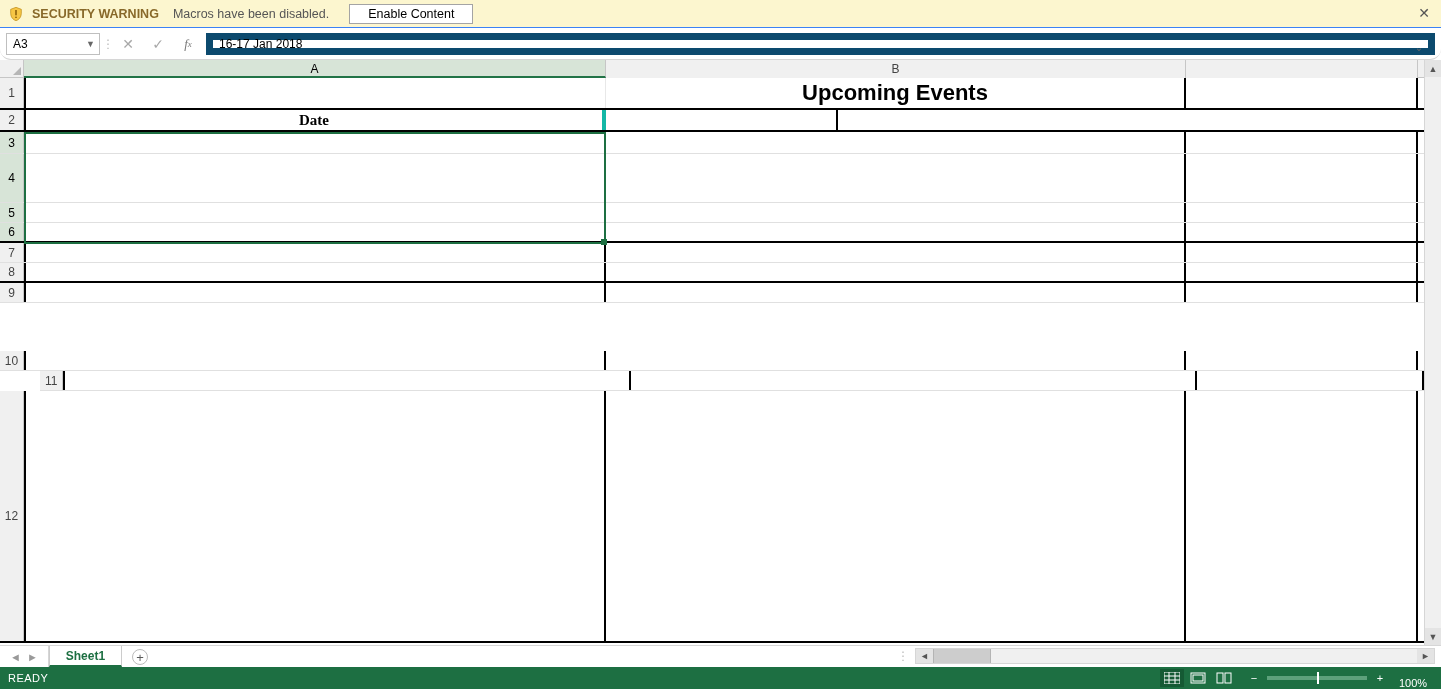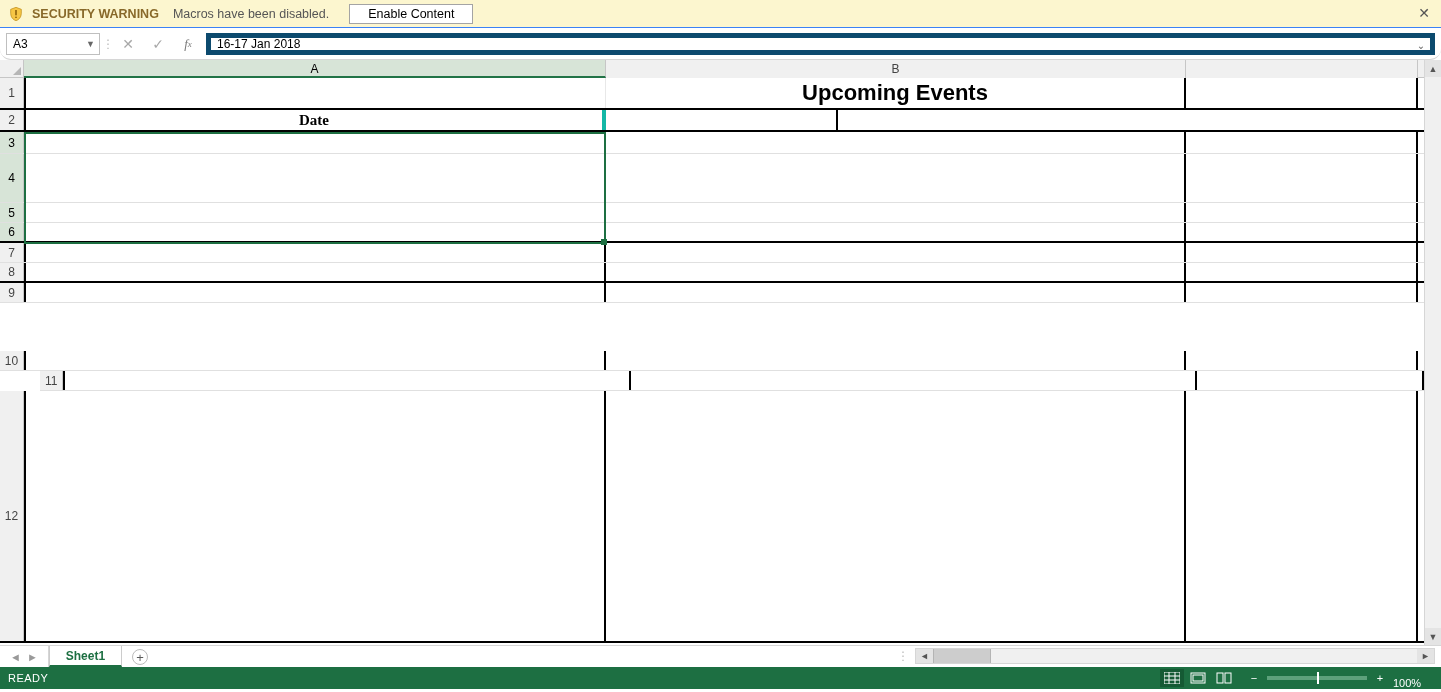--- a/index.html
+++ b/index.html
@@ -78,21 +78,21 @@
   .fbar-btn {
     width: 24px; height: 22px;
     display:flex; align-items:center; justify-content:center;
     color:#a8a8a8;
     font-size: 14px;
   }
   .fbar-btn.fx { font-style: italic; font-family: "Times New Roman", serif; color:#7a7a7a; font-size: 13px; }
   .fbar-input {
     flex:1;
     height:22px;
-    border:5px solid #0c4a6e;
+    border:7px solid #0c4a6e;
     padding:0 18px 0 6px;
     font-size:12px;
     background:#fff;
     display:flex;
     align-items:center;
     position:relative;
   }
   .fbar-expand {
     position:absolute;
     right:2px; top:2px;
@@ -320,21 +320,21 @@
     display:flex; align-items:center; gap:6px; margin-left:10px;
   }
   .zoom .zbtn { width:14px; text-align:center; cursor:pointer; }
   .zoom .ztrack {
     width:100px; height:4px; background:#5da17b; position:relative;
   }
   .zoom .ztrack::after{
     content:""; position:absolute; left:50%; top:-4px;
     width:2px; height:12px; background:#fff;
   }
-  .zoom .zval { width:40px; text-align:left;margin-top:9px; }
+  .zoom .zval { width:40px; text-align:center;margin-top:9px; }
 </style>
 </head>
 <body>
 
 <div class="warn-bar">
   <svg class="warn-icon" viewBox="0 0 24 24">
     <path fill="#f6c646" stroke="#b88712" stroke-width="1" d="M12 2 L20 5 V11 C20 17 16 21 12 22 C8 21 4 17 4 11 V5 Z"></path>
     <rect x="11" y="6" width="2" height="8" fill="#7a4f00"></rect>
     <rect x="11" y="16" width="2" height="2" fill="#7a4f00"></rect>
   </svg>

